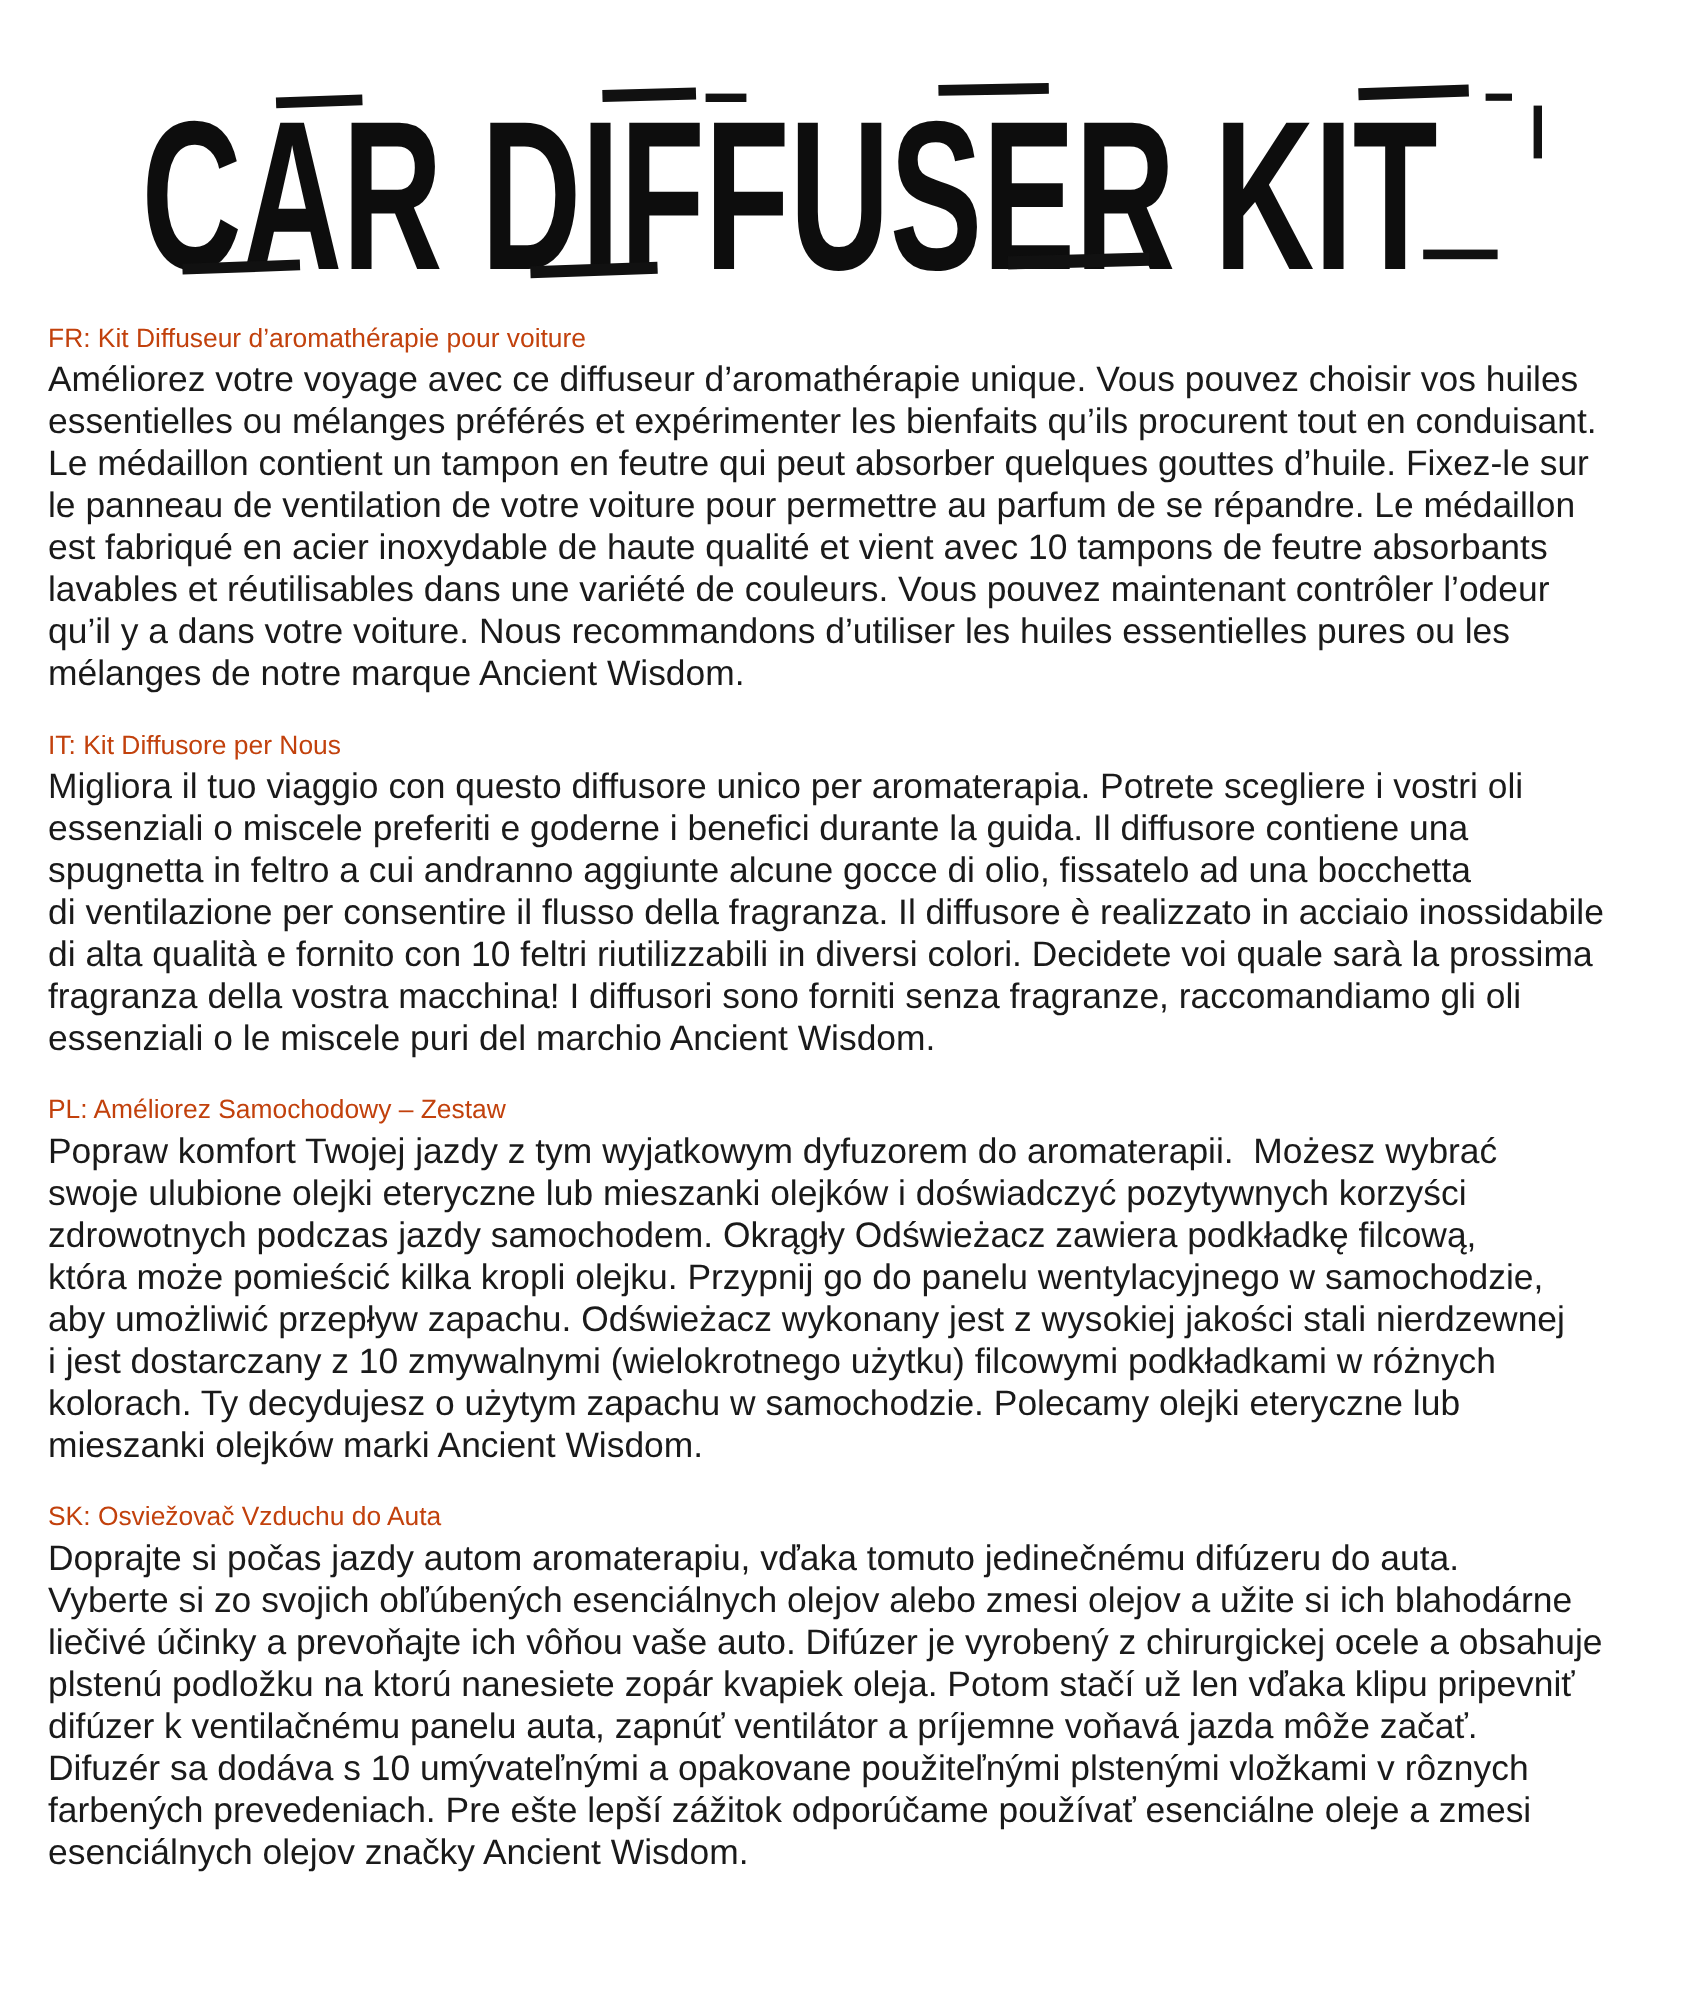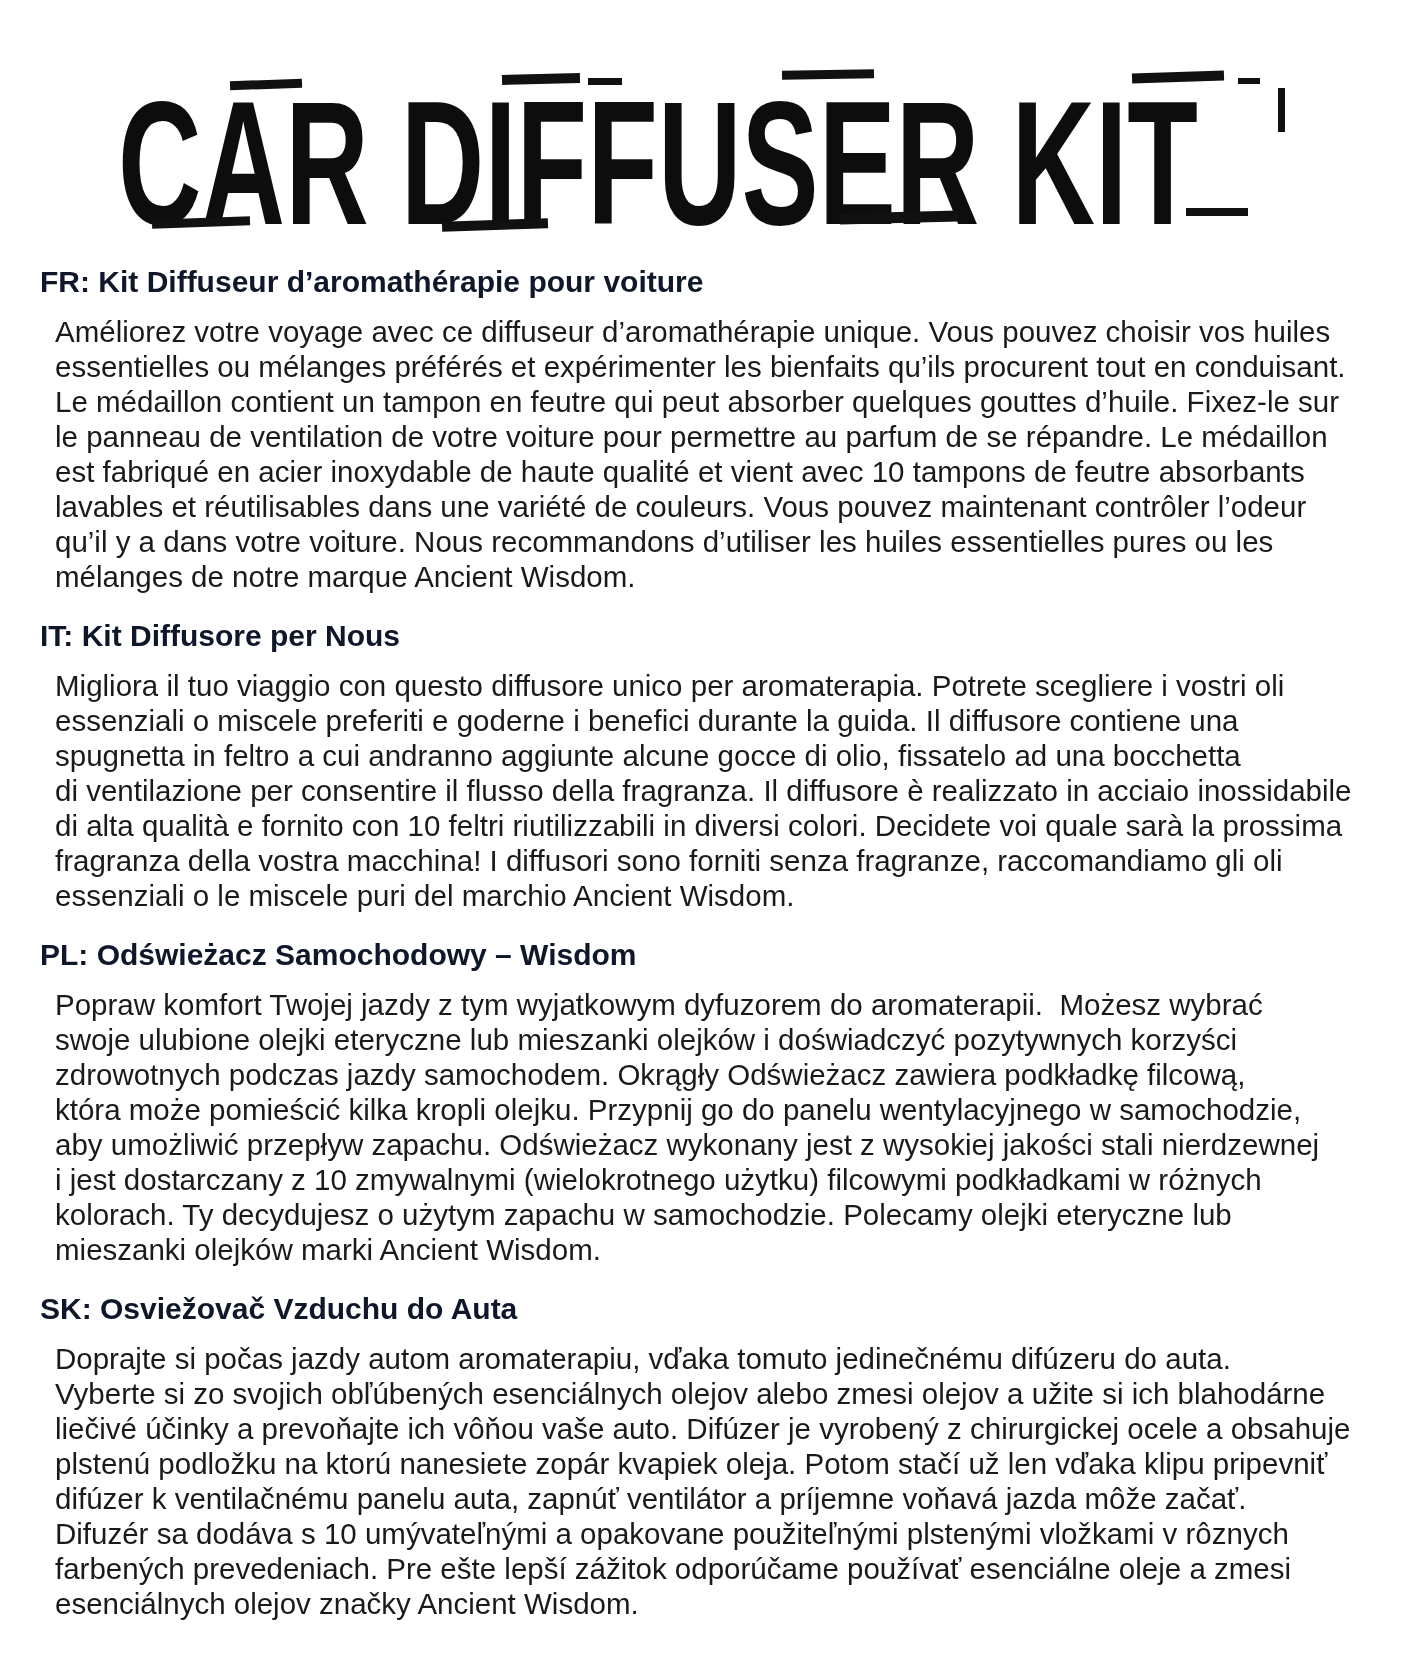--- a/index.html
+++ b/index.html
@@ -30,30 +30,30 @@
   }
   .title-text {
     font-family: "Liberation Sans", sans-serif;
     font-weight: bold;
     fill: #0d0d0d;
   }
   .section {
     margin-top: 24px;
   }
   .section-heading {
-    font-size: 30px;
+    font-size: 22px;
     line-height: 35px;
-    font-weight: bold;
+    font-weight: normal;
     margin: 0;
-    color: #0f172a;
+    color: #c2410c;
   }
   .section-body {
     font-size: 29.5px;
     line-height: 35px;
-    margin: 15px;
+    margin: 0;
     white-space: pre-wrap;
     color: #1a1a1a;
   }
 </style>
 </head>
 <body>
 
 <div class="page">
 
   <div class="title-wrap">
@@ -98,21 +98,21 @@
     <p class="section-body">Migliora il tuo viaggio con questo diffusore unico per aromaterapia. Potrete scegliere i vostri oli
 essenziali o miscele preferiti e goderne i benefici durante la guida. Il diffusore contiene una
 spugnetta in feltro a cui andranno aggiunte alcune gocce di olio, fissatelo ad una bocchetta
 di ventilazione per consentire il flusso della fragranza. Il diffusore è realizzato in acciaio inossidabile
 di alta qualità e fornito con 10 feltri riutilizzabili in diversi colori. Decidete voi quale sarà la prossima
 fragranza della vostra macchina! I diffusori sono forniti senza fragranze, raccomandiamo gli oli
 essenziali o le miscele puri del marchio Ancient Wisdom.</p>
   </div>
 
   <div class="section">
-    <h2 class="section-heading">PL: Odświeżacz Samochodowy – Wisdom</h2>
+    <h2 class="section-heading">PL: Améliorez Samochodowy – Zestaw</h2>
     <p class="section-body">Popraw komfort Twojej jazdy z tym wyjatkowym dyfuzorem do aromaterapii.  Możesz wybrać
 swoje ulubione olejki eteryczne lub mieszanki olejków i doświadczyć pozytywnych korzyści
 zdrowotnych podczas jazdy samochodem. Okrągły Odświeżacz zawiera podkładkę filcową,
 która może pomieścić kilka kropli olejku. Przypnij go do panelu wentylacyjnego w samochodzie,
 aby umożliwić przepływ zapachu. Odświeżacz wykonany jest z wysokiej jakości stali nierdzewnej
 i jest dostarczany z 10 zmywalnymi (wielokrotnego użytku) filcowymi podkładkami w różnych
 kolorach. Ty decydujesz o użytym zapachu w samochodzie. Polecamy olejki eteryczne lub
 mieszanki olejków marki Ancient Wisdom.</p>
   </div>
 

